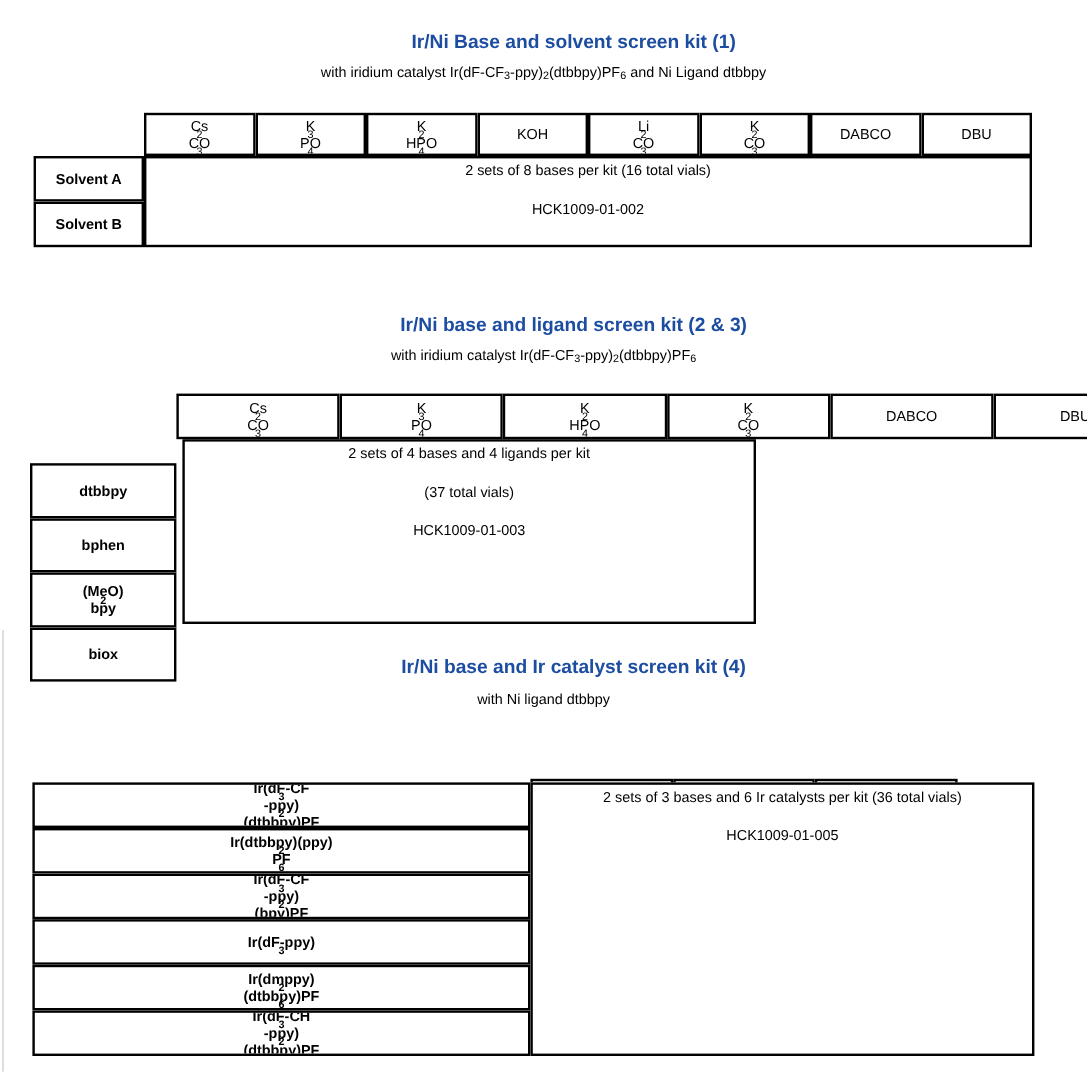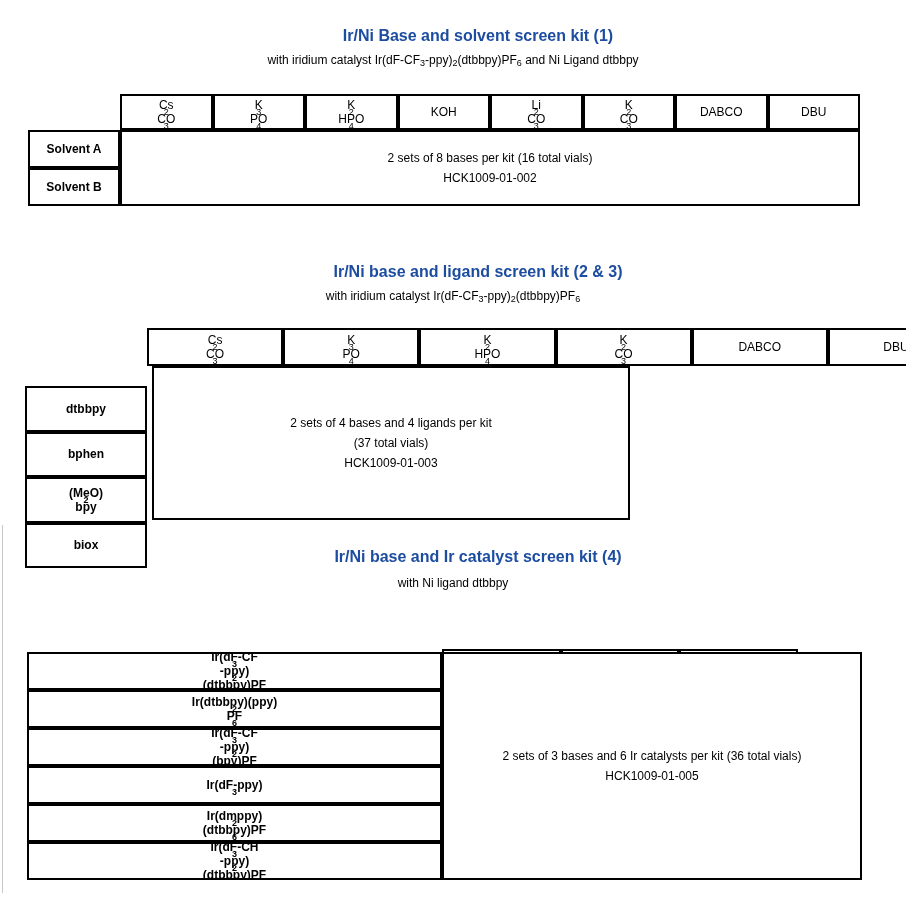--- a/index.html
+++ b/index.html
@@ -59,23 +59,24 @@
     overflow: hidden;
   }
   .merged {
     position: absolute;
     box-sizing: border-box;
     border: 2px solid #000000;
     background: #ffffff;
     display: flex;
     flex-direction: column;
     align-items: center;
-    justify-content: center;
+    justify-content: flex-start;
     font-size: 12px;
     text-align: center;
+    gap: 12px;
   }
   .cell-line { line-height: 20px; white-space: nowrap; }
   sub { font-size: 9px; line-height: 0; vertical-align: -2px; }
   .page-break-line {
     position: absolute;
     left: 2px;
     top: 525px;
     width: 1px;
     height: 368px;
     background: #c8c8c8;

